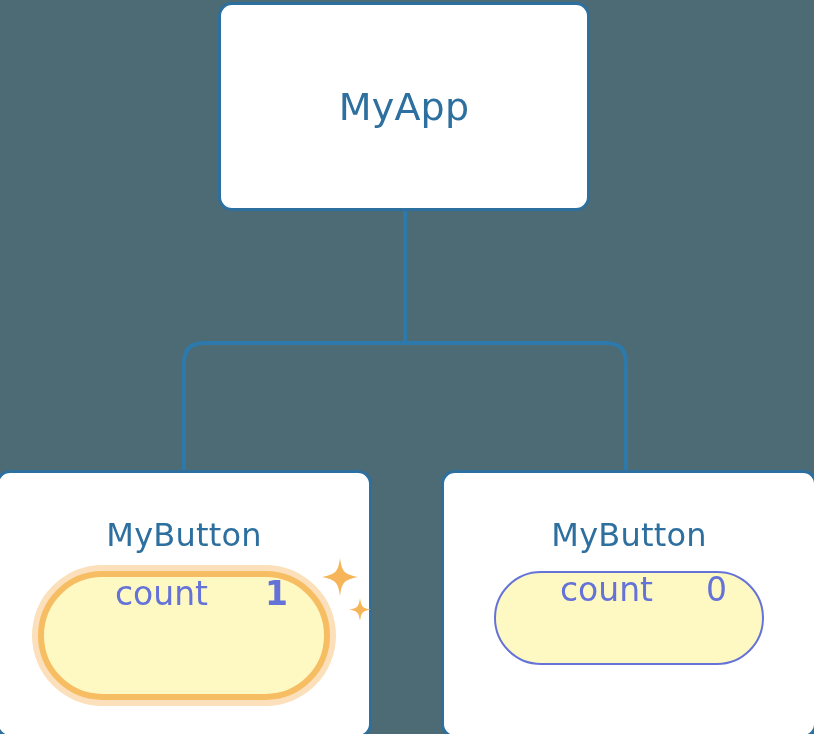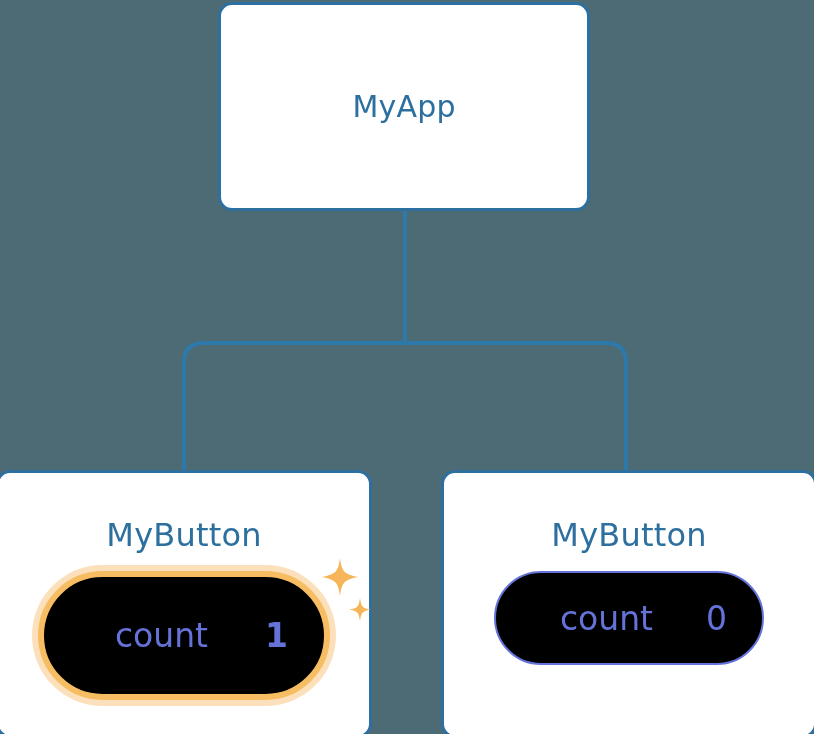--- a/index.html
+++ b/index.html
@@ -54,21 +54,21 @@
   }
   .card-child-right {
     left: 441px;
     top: 470px;
     width: 376px;
     height: 268px;
   }
 
   .node-title {
     color: #2d6f9e;
-    font-size: 30px;
+    font-size: 38px;
     font-weight: 400;
     letter-spacing: 0.2px;
     line-height: 1;
     white-space: nowrap;
   }
   .child-title {
     position: absolute;
     top: 46px;
     left: 0;
     right: 0;
@@ -81,24 +81,24 @@
     position: absolute;
     top: 98px;
     left: 0;
     right: 0;
     display: flex;
     justify-content: center;
   }
   .pill {
     position: relative;
     display: flex;
-    align-items: center;
+    align-items: flex-start;
     box-sizing: border-box;
     border-radius: 999px;
-    background: #000000;
+    background: #fef9c3;
   }
   .pill-cell {
     display: flex;
     align-items: center;
     justify-content: center;
     box-sizing: border-box;
     line-height: 1;
     color: #6573d8;
   }
   .pill-label { font-size: 33px; font-weight: 400; }

